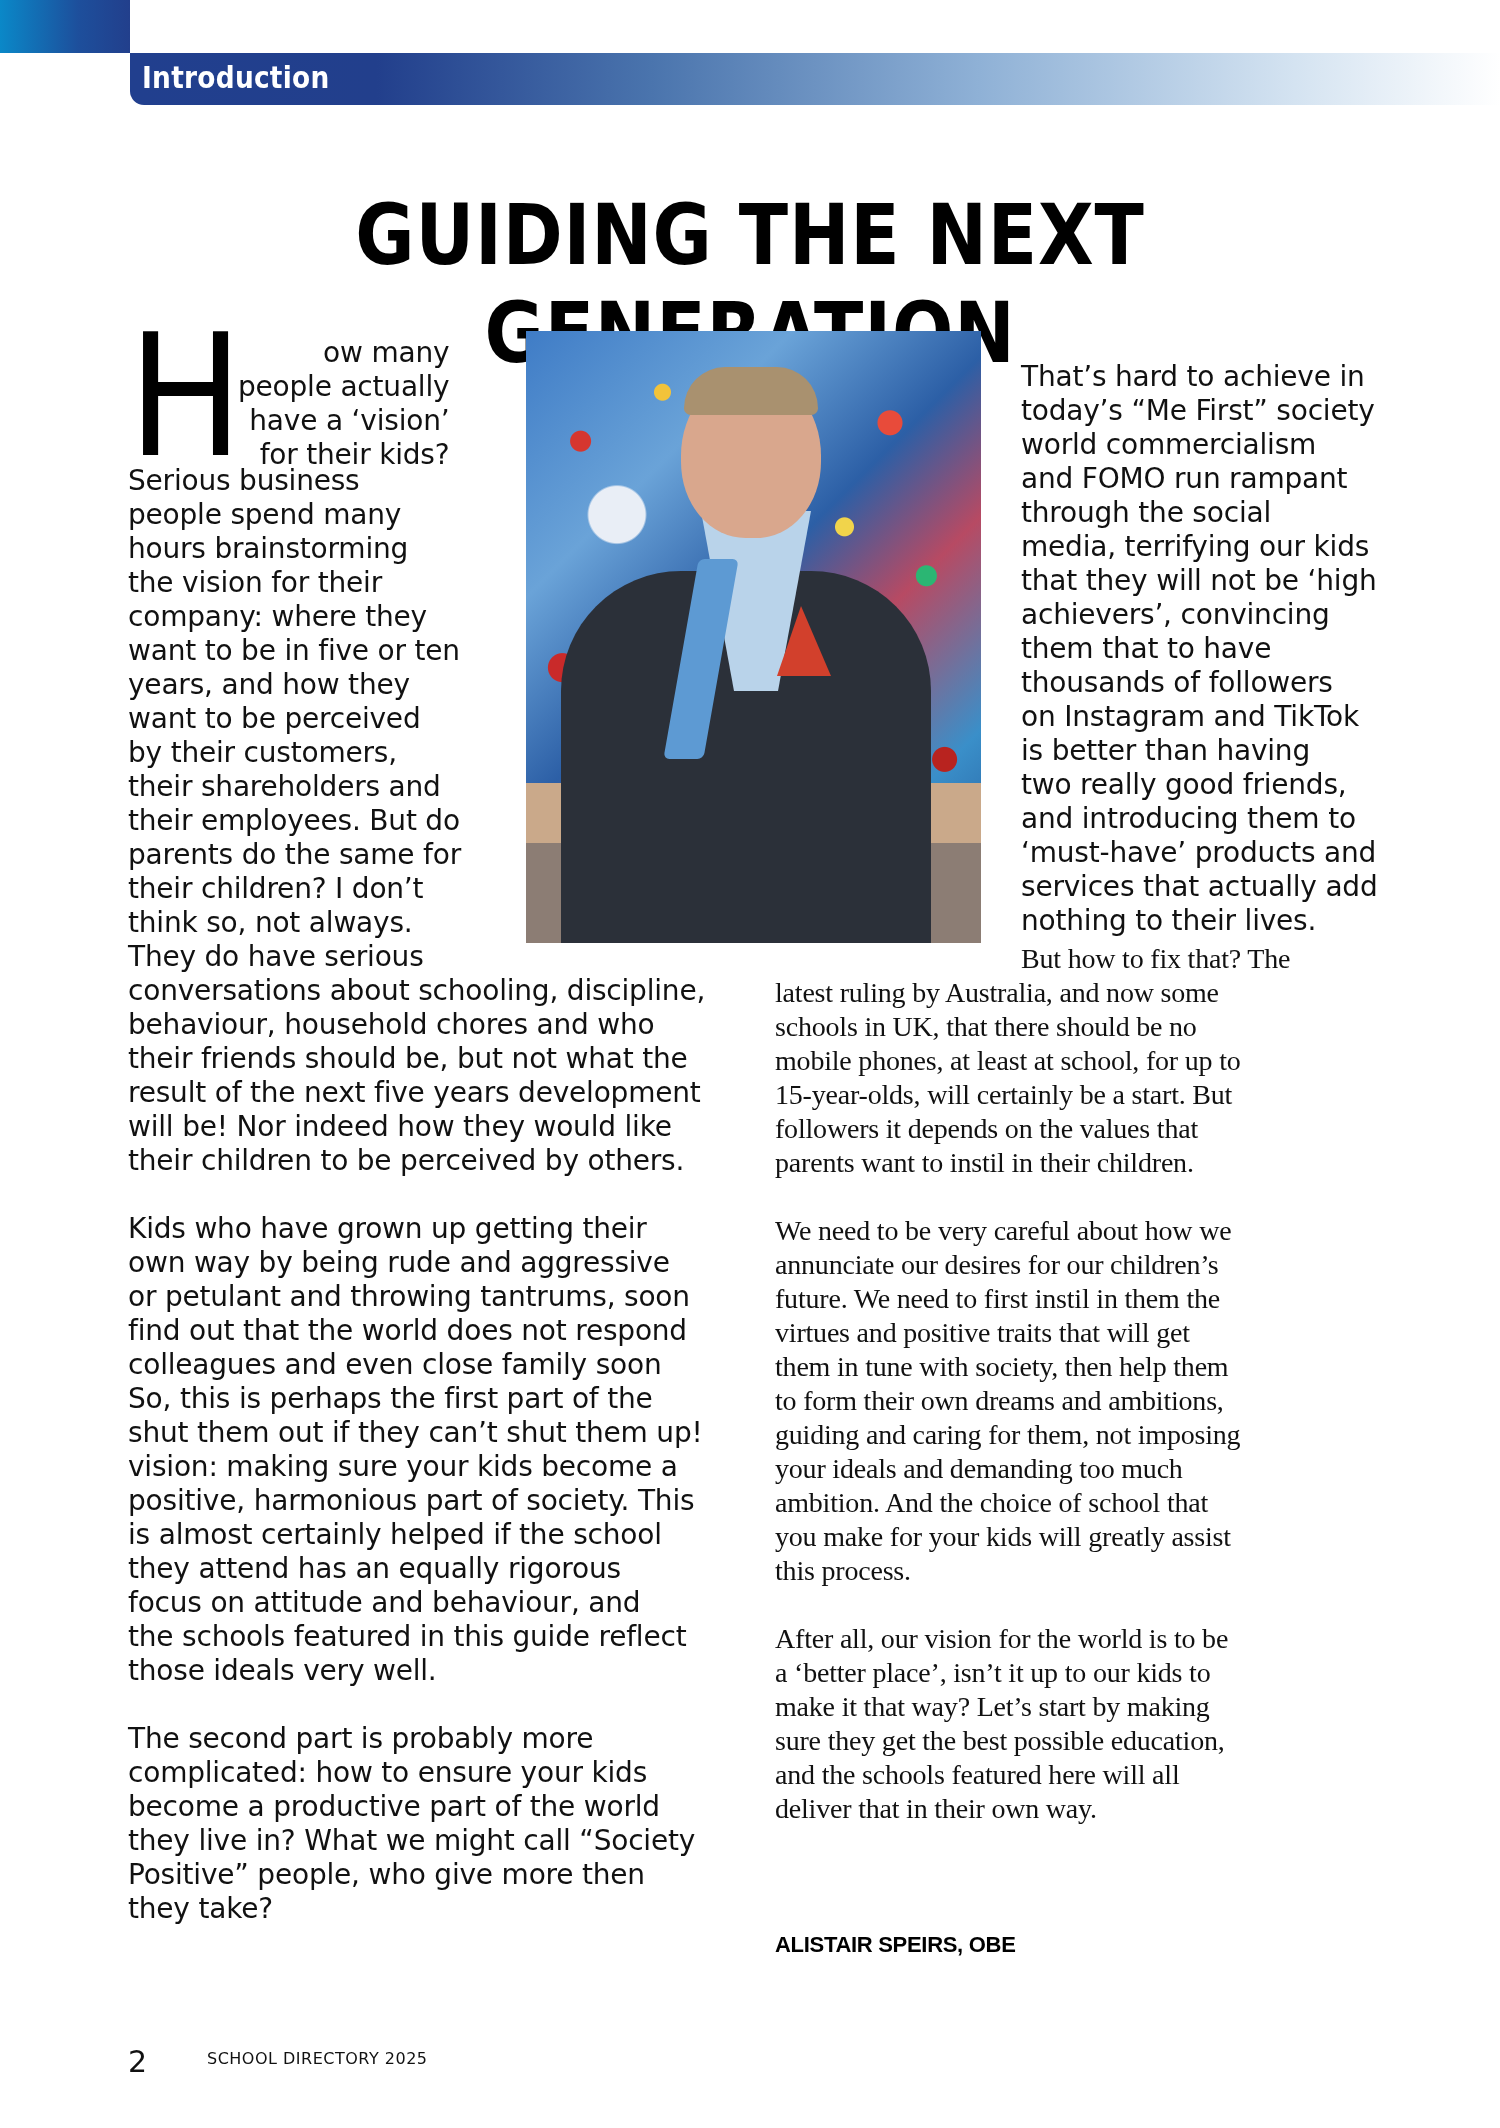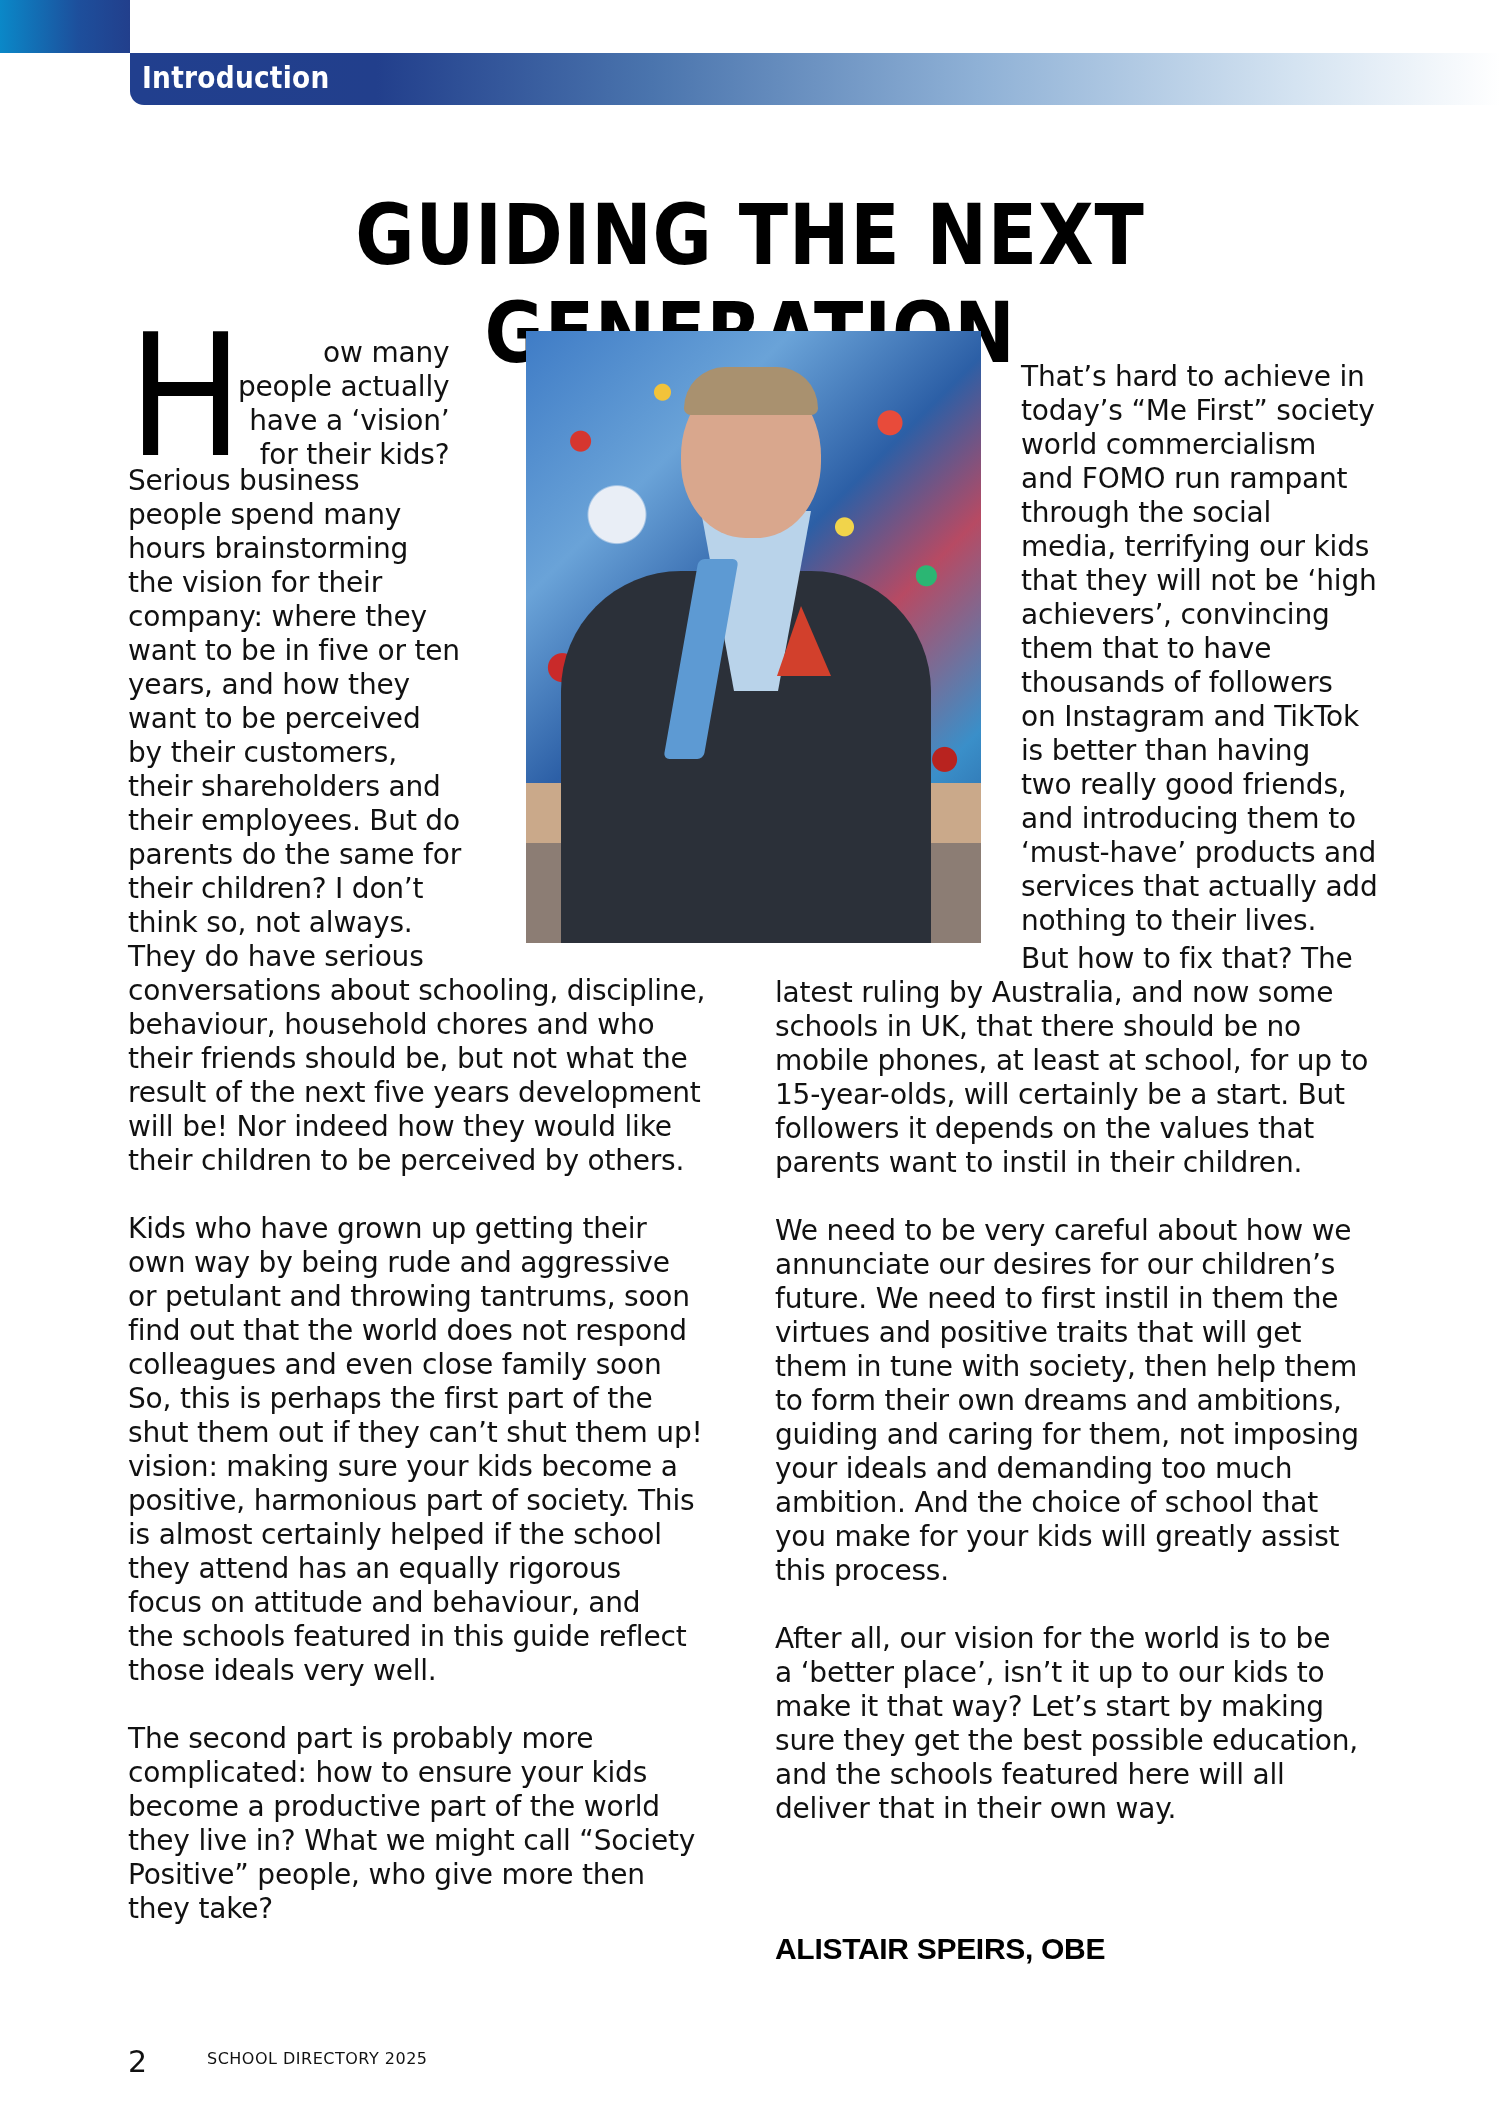--- a/index.html
+++ b/index.html
@@ -49,26 +49,26 @@
     .photo .tie { position: absolute; left: 155px; top: 228px; width: 40px; height: 200px; background: #5d9ad3;
       transform: skewX(-10deg); border-radius: 6px; }
     .photo .pocket-square { position: absolute; left: 245px; top: 275px; width: 60px; height: 70px; background: #d2402c;
       clip-path: polygon(10% 100%, 50% 0, 100% 100%); }
     .photo .head { position: absolute; left: 155px; top: 42px; width: 140px; height: 165px; background: #d9a78d;
       border-radius: 50% 50% 46% 46%; }
     .photo .hair { position: absolute; left: 158px; top: 36px; width: 134px; height: 48px; background: #a9916f;
       border-radius: 60px 60px 10px 10px; }
 
     .col-right-top { position: absolute; left: 1021px; top: 328px; margin-top: 32px; }
-    .col-right { position: absolute; left: 775px; top: 942px; }
+    .col-right { position: absolute; left: 775px; top: 942px; font-family: Liberation Serif, serif; }
     .indent-line { padding-left: 246px; }
     .para-gap { height: 34px; }
 
     .signature { position: absolute; left: 775px; top: 1932px; font-family: "Liberation Sans", sans-serif;
-      font-weight: bold; font-size: 30px; letter-spacing: -0.3px; color: #000; }
+      font-weight: bold; font-size: 22px; letter-spacing: -0.3px; color: #000; }
 
     .footer-page { position: absolute; left: 128px; top: 2044px; font-size: 30px; font-family: "DejaVu Sans", sans-serif; }
     .footer-pub { position: absolute; left: 207px; top: 2049px; font-size: 16px; font-family: "DejaVu Sans", sans-serif;
       letter-spacing: 0.5px; }
   </style>
 </head>
 <body>
 
 <div class="corner-block"></div>
 <div class="section-band"></div>

